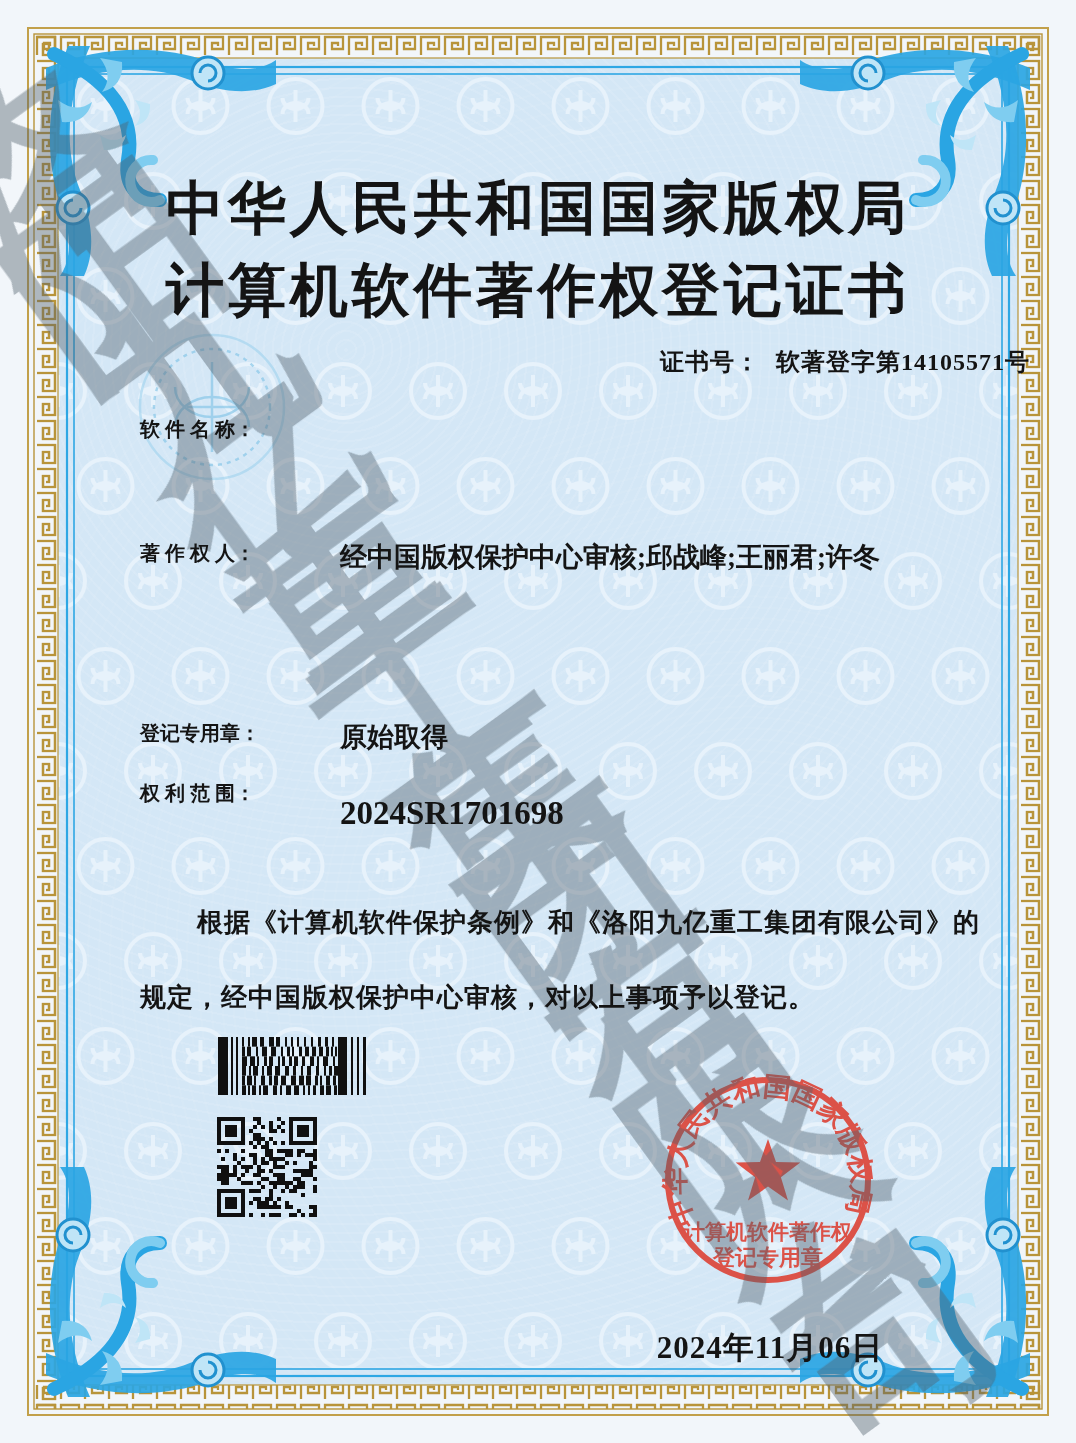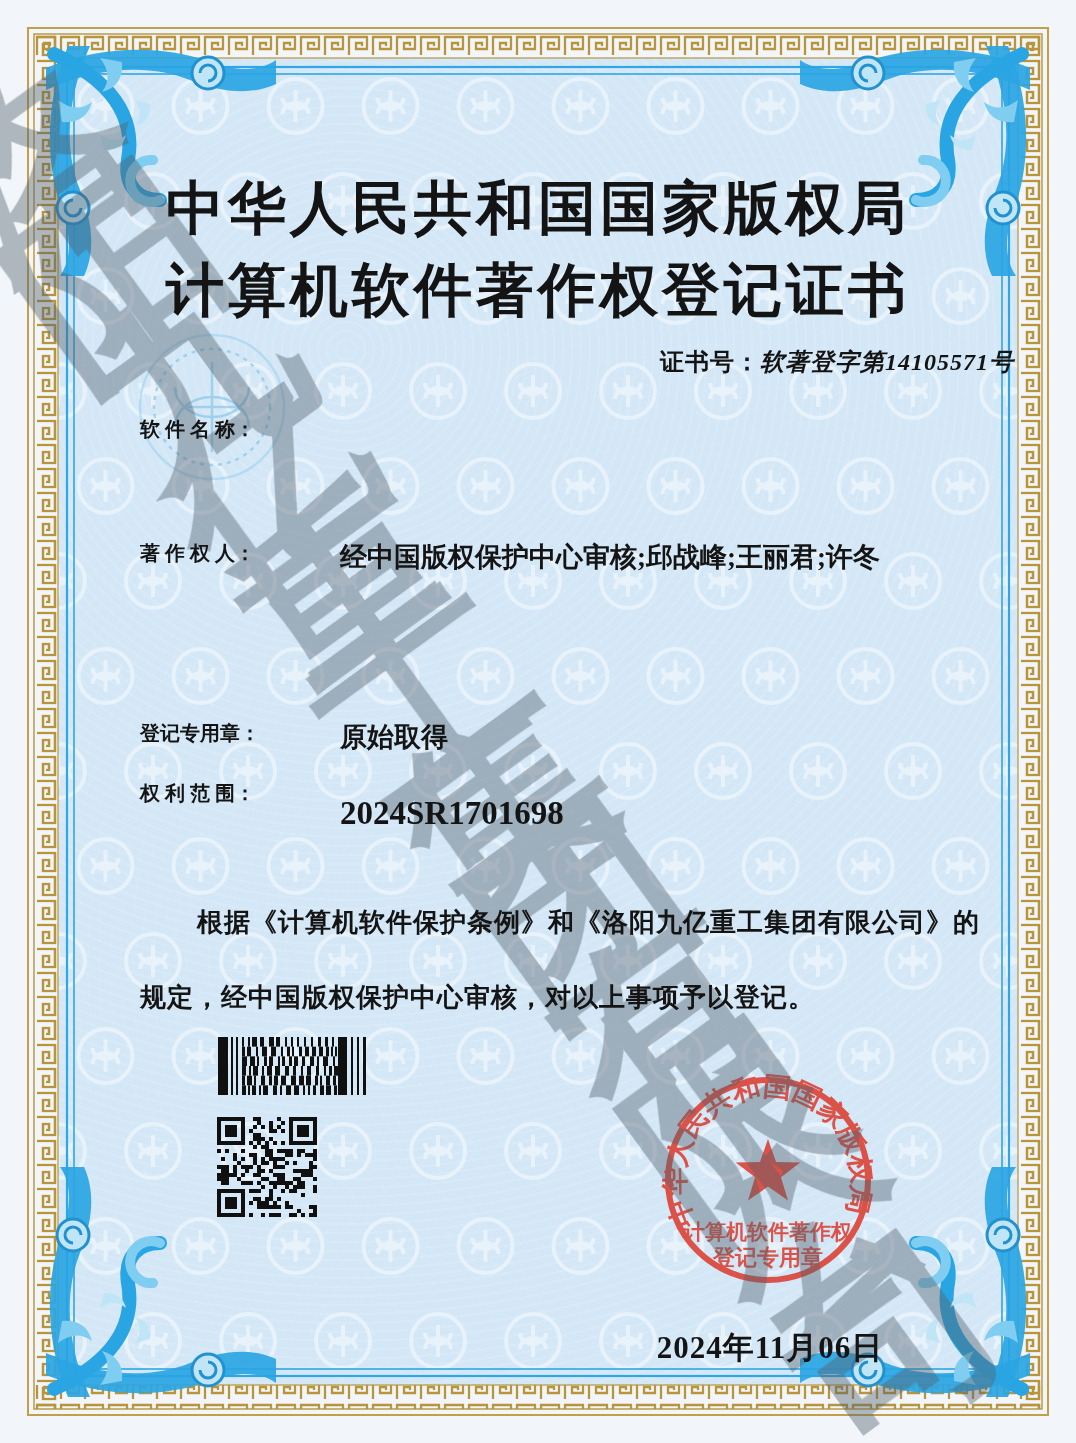--- a/index.html
+++ b/index.html
@@ -15,21 +15,21 @@
   .bigemb{position:absolute;left:135px;top:330px;z-index:3;opacity:.6;}
   .seal{position:absolute;left:653px;top:1065px;z-index:4;opacity:.86;}
   .watermark{position:absolute;left:55px;top:75px;z-index:5;display:flex;
      transform:rotate(54deg);transform-origin:0 0;pointer-events:none;opacity:.42;color:#4f5f6b;}
   .watermark span{display:flex;align-items:center;justify-content:center;width:132px;height:132px;
      font-size:200px;font-weight:bold;transform:rotate(-90deg);overflow:visible;}
   .t{position:absolute;font-weight:bold;color:#141414;z-index:10;white-space:nowrap;}
   .title1{left:0;top:170px;width:1076px;text-align:center;font-size:58px;letter-spacing:4px;}
   .title2{left:0;top:252px;width:1076px;text-align:center;font-size:58px;letter-spacing:4px;}
   .certno{left:660px;top:346px;font-size:24px;letter-spacing:1px;}
-  .certno .val{font-style:italic;}
+  .certno .val{margin-left:16px;}
   .flabel{left:140px;font-size:20px;}
   .fvalue{left:340px;font-size:27px;line-height:35px;white-space:normal;width:640px;}
   .statement{font-size:26px;letter-spacing:1px;}
   .date{left:620px;top:1302px;width:300px;text-align:center;font-size:31px;letter-spacing:1px;margin-top:25px;}
   .code{position:absolute;z-index:10;}
 </style>
 </head>
 <body>
 
 <div class="page">

